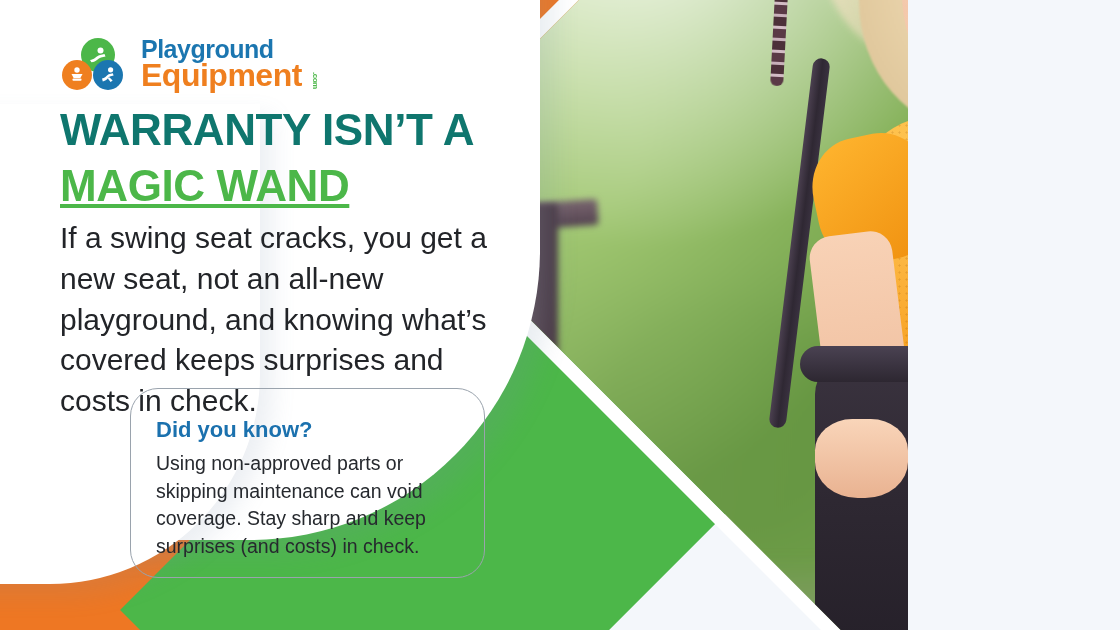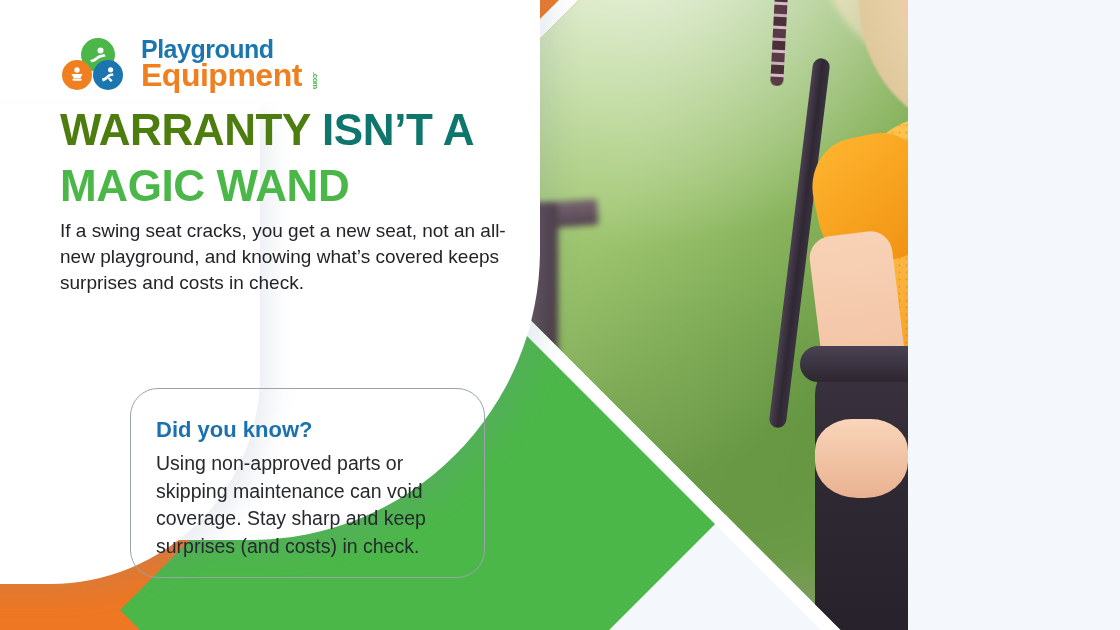--- a/index.html
+++ b/index.html
@@ -179,28 +179,28 @@
     font-size:8px; font-weight:bold; color:#4cb749;
     writing-mode:vertical-rl; letter-spacing:-.5px;
   }
 
   
   .headline{
     position:absolute; left:60px; top:102px; width:470px;
     font-size:44px; font-weight:bold; line-height:1.28;
     letter-spacing:-.4px;
   }
-  .hl-blue  { color:#4d7c0f; }
+  .hl-blue  { color:#0f766e; }
   .hl-orange{ color:#0f766e; }
-  .hl-green { color:#4cb749; }
+  .hl-green { color:#4cb749;text-decoration:underline; }
 
   
   .body-copy{
     position:absolute; left:60px; top:218px; width:460px;
-    font-size:19px; line-height:1.36; color:#222428; font-weight:400;
+    font-size:30px; line-height:1.36; color:#222428; font-weight:400;
   }
 
   
   .callout{
     position:absolute; left:130px; top:388px; width:355px; height:190px;
     border:1.4px solid #9aa3ad;
     border-radius:28px;
     padding:28px 24px 0 25px;
     background:transparent;
   }

